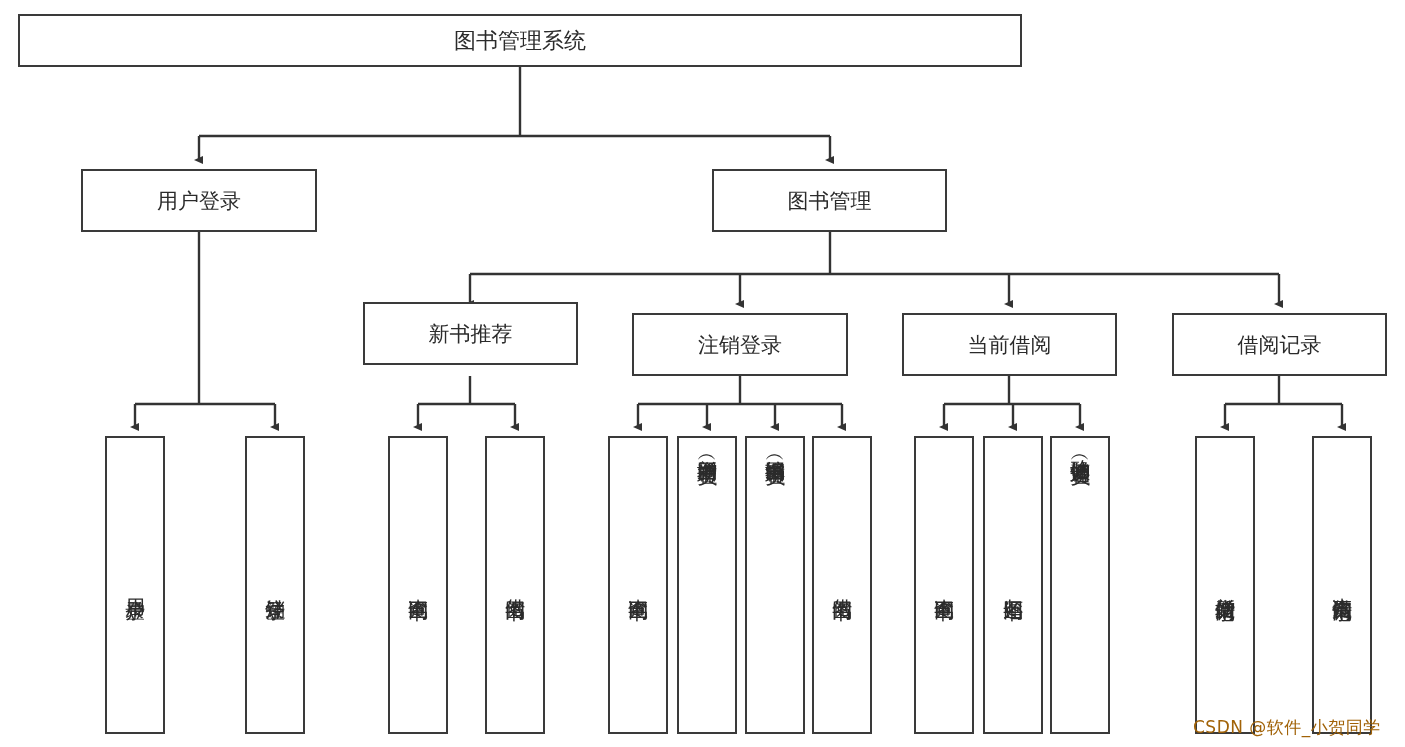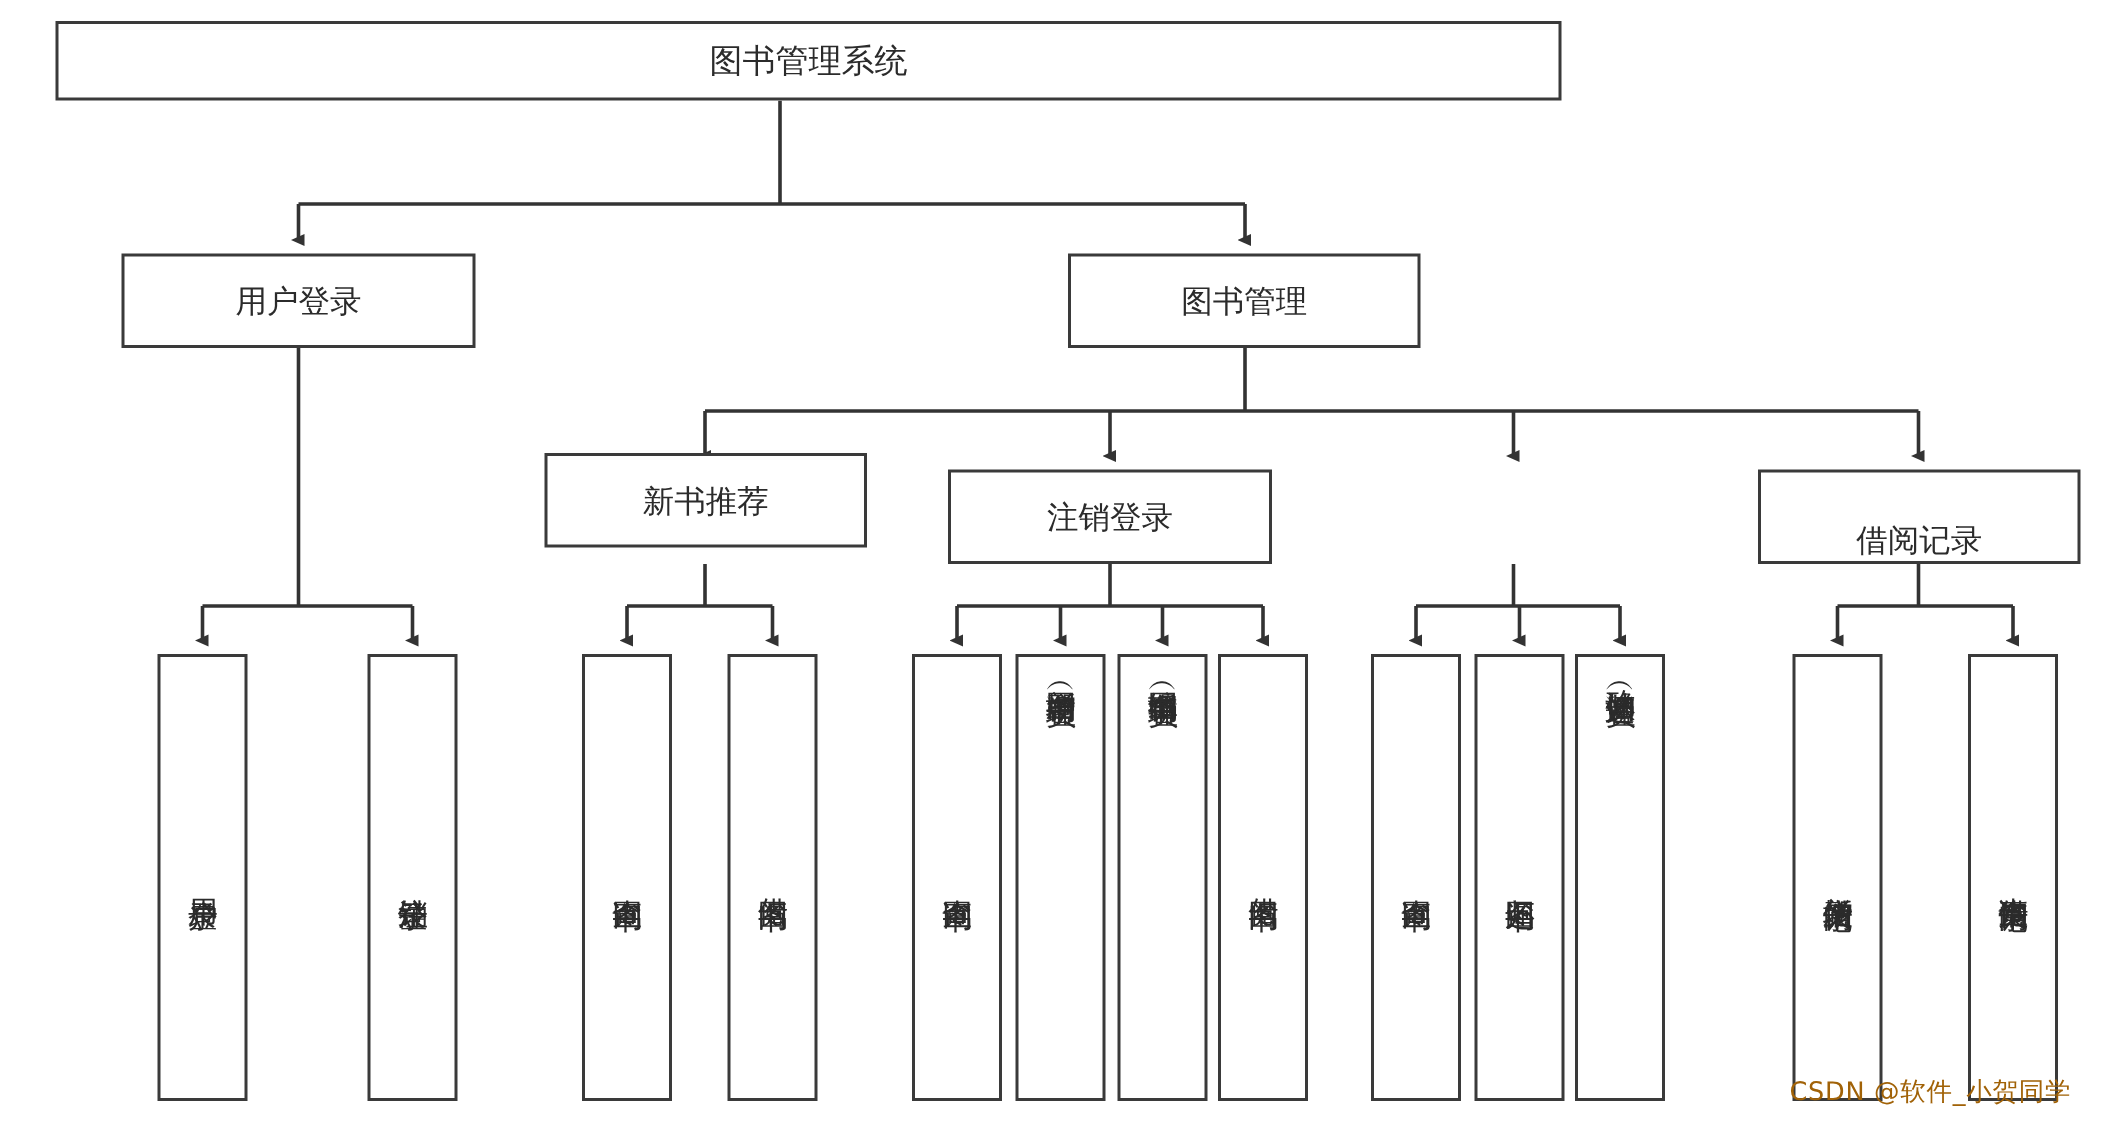--- a/index.html
+++ b/index.html
@@ -30,21 +30,20 @@
     box-sizing: border-box;
     background: #ffffff;
     border: 2px solid #3a3a3a;
     display: flex;
     align-items: center;
     justify-content: center;
     color: #2b2b2b;
   }
   .node.root {
     font-size: 22px;
-    margin-left: 19px;
   }
   .node.branch {
     font-size: 21px;
   }
   .node.leaf {
     font-size: 20px;
     line-height: 1.08;
     padding: 6px 2px;
     align-items: flex-start;
   }
@@ -134,21 +133,24 @@
   <div class="node branch" style="left:712px; top:169px; width:235px; height:63px;">
     <span>图书管理</span>
   </div>
 
   <div class="node branch" style="left:363px; top:302px; width:215px; height:63px;">
     <span>新书推荐</span>
   </div>
   <div class="node branch" style="left:632px; top:313px; width:216px; height:63px;">
     <span>注销登录</span>
   </div>
-  <div class="node branch" style="left:1172px; top:313px; width:215px; height:63px;align-items:flex-end;">
+  <div class="node branch" style="left:902px; top:313px; width:215px; height:63px;">
+    <span>当前借阅</span>
+  </div>
+  <div class="node branch" style="left:1172px; top:313px; width:215px; height:63px;">
     <span>借阅记录</span>
   </div>
 
   <div class="node leaf align-mid" style="left:105px; top:436px; width:60px; height:298px;">
     <span class="vtext">用户登录</span>
   </div>
   <div class="node leaf align-mid" style="left:245px; top:436px; width:60px; height:298px;">
     <span class="vtext">注销登录</span>
   </div>
   <div class="node leaf align-mid" style="left:388px; top:436px; width:60px; height:298px;">

